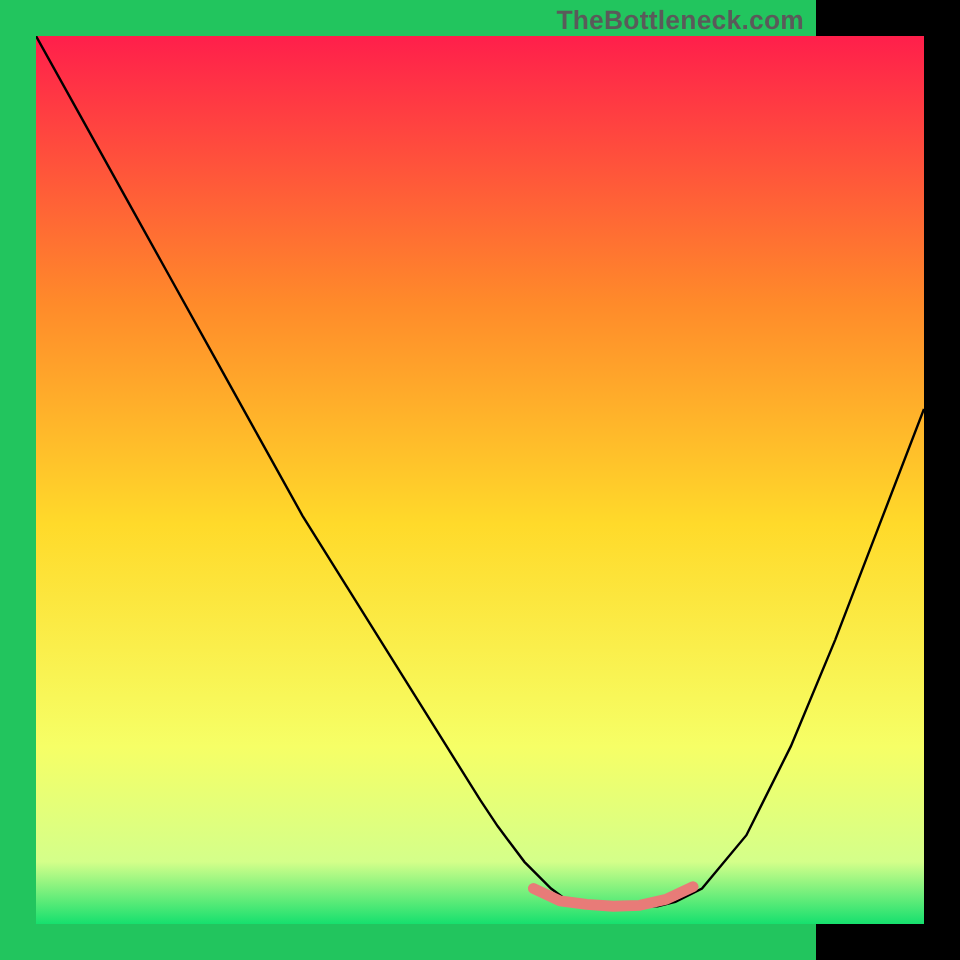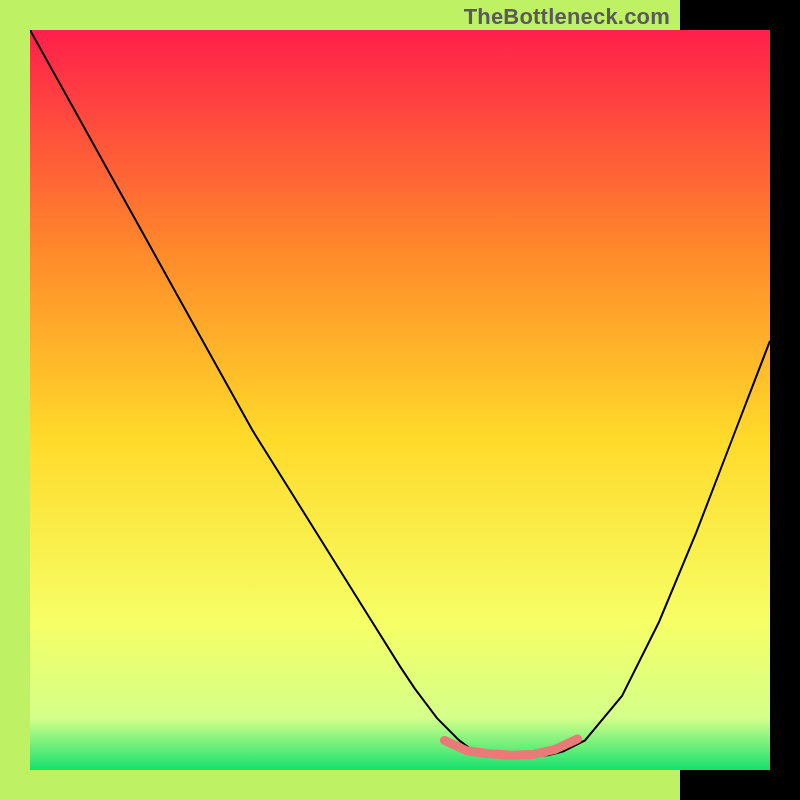--- a/index.html
+++ b/index.html
@@ -8,21 +8,21 @@
     width: 800px;
     height: 800px;
     background: #000;
     font-family: Arial, Helvetica, sans-serif;
     overflow: hidden;
   }
   .frame {
     position: relative;
     width: 680px;
     height: 800px;
-    background: #bef264;
+    background: #22c55e;
     text-decoration: underline;
   }
   .watermark {
     position: absolute;
     top: 4px;
     right: 10px;
     color: #5a5a5a;
     font-size: 22px;
     font-weight: 600;
     letter-spacing: 0.2px;

